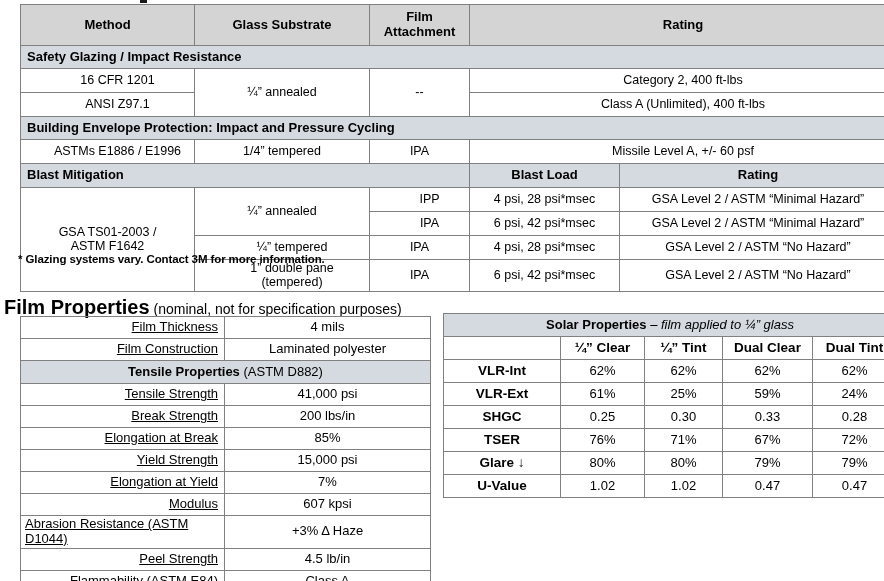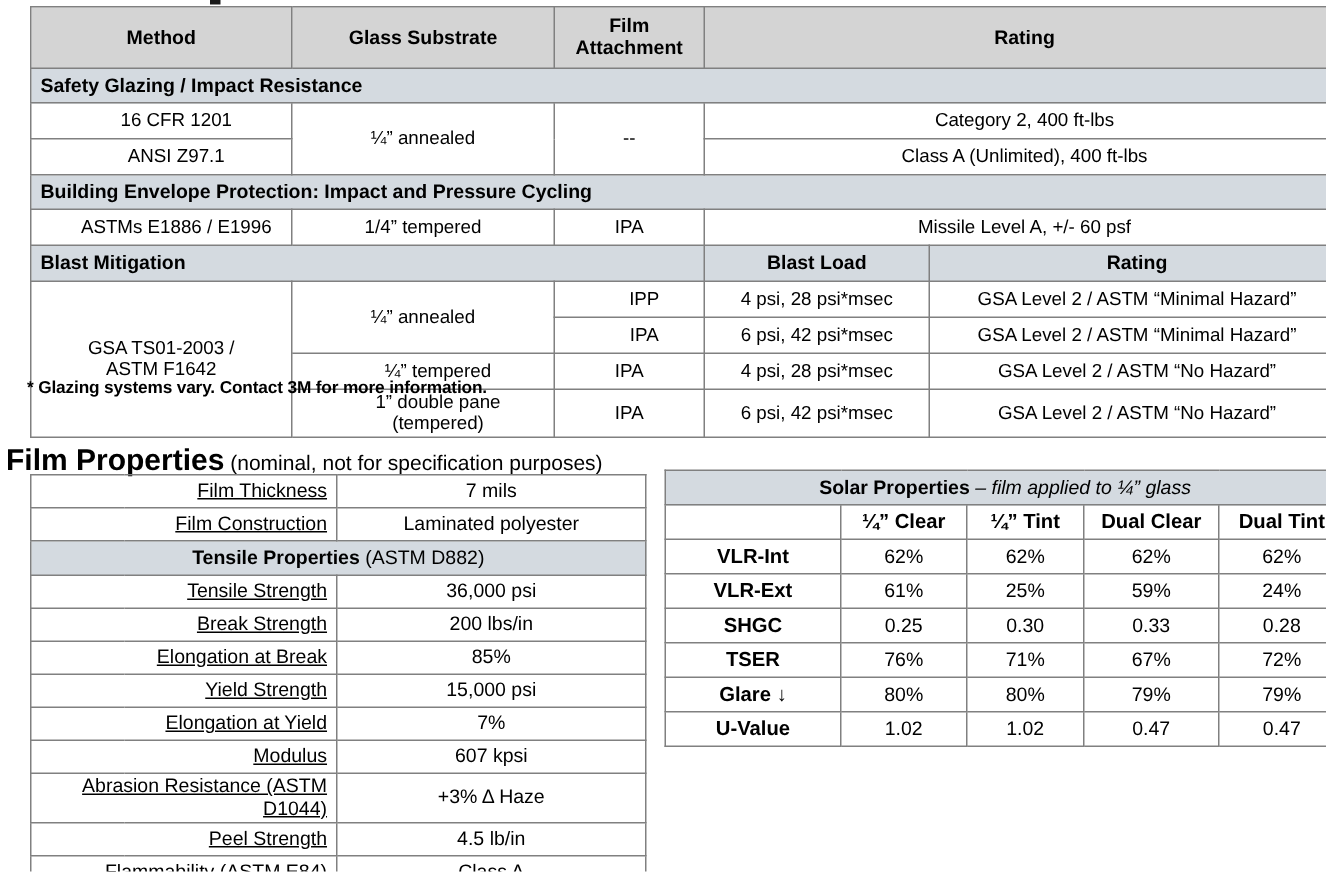--- a/index.html
+++ b/index.html
@@ -227,36 +227,36 @@
 
 <table id="film-table" class="outer">
   <colgroup>
     <col style="width:62px">
     <col style="width:142px">
     <col style="width:206px">
   </colgroup>
   <tbody>
     <tr>
       <td class="lbl" colspan="2">Film Thickness</td>
-      <td class="val">7 mils</td>
+      <td class="val">4 mils</td>
     </tr>
     <tr>
       <td class="lbl" colspan="2">Film Construction</td>
       <td class="val">Laminated polyester</td>
     </tr>
 
     <tr>
       <td class="band-ctr" colspan="3" style="height:20px">
         <span class="b">Tensile Properties</span><span style="font-weight:normal"> (ASTM D882)</span>
       </td>
     </tr>
 
     <tr>
       <td class="lbl" colspan="2">Tensile Strength</td>
-      <td class="val">36,000 psi</td>
+      <td class="val">41,000 psi</td>
     </tr>
     <tr>
       <td class="lbl" colspan="2">Break Strength</td>
       <td class="val">200 lbs/in</td>
     </tr>
     <tr>
       <td class="lbl" colspan="2">Elongation at Break</td>
       <td class="val">85%</td>
     </tr>
     <tr>
@@ -266,21 +266,21 @@
     <tr>
       <td class="lbl" colspan="2">Elongation at Yield</td>
       <td class="val">7%</td>
     </tr>
     <tr>
       <td class="lbl" colspan="2">Modulus</td>
       <td class="val">607 kpsi</td>
     </tr>
 
     <tr>
-      <td class="lbl" colspan="2" style="text-align:right">Abrasion Resistance (ASTM D1044)</td>
+      <td class="lbl" colspan="2" style="text-align:left">Abrasion Resistance (ASTM D1044)</td>
       <td class="val">+3% Δ Haze</td>
     </tr>
     <tr>
       <td class="lbl" colspan="2">Peel Strength</td>
       <td class="val">4.5 lb/in</td>
     </tr>
     <tr>
       <td class="lbl" colspan="2">Flammability (ASTM E84)</td>
       <td class="val">Class A</td>
     </tr>

